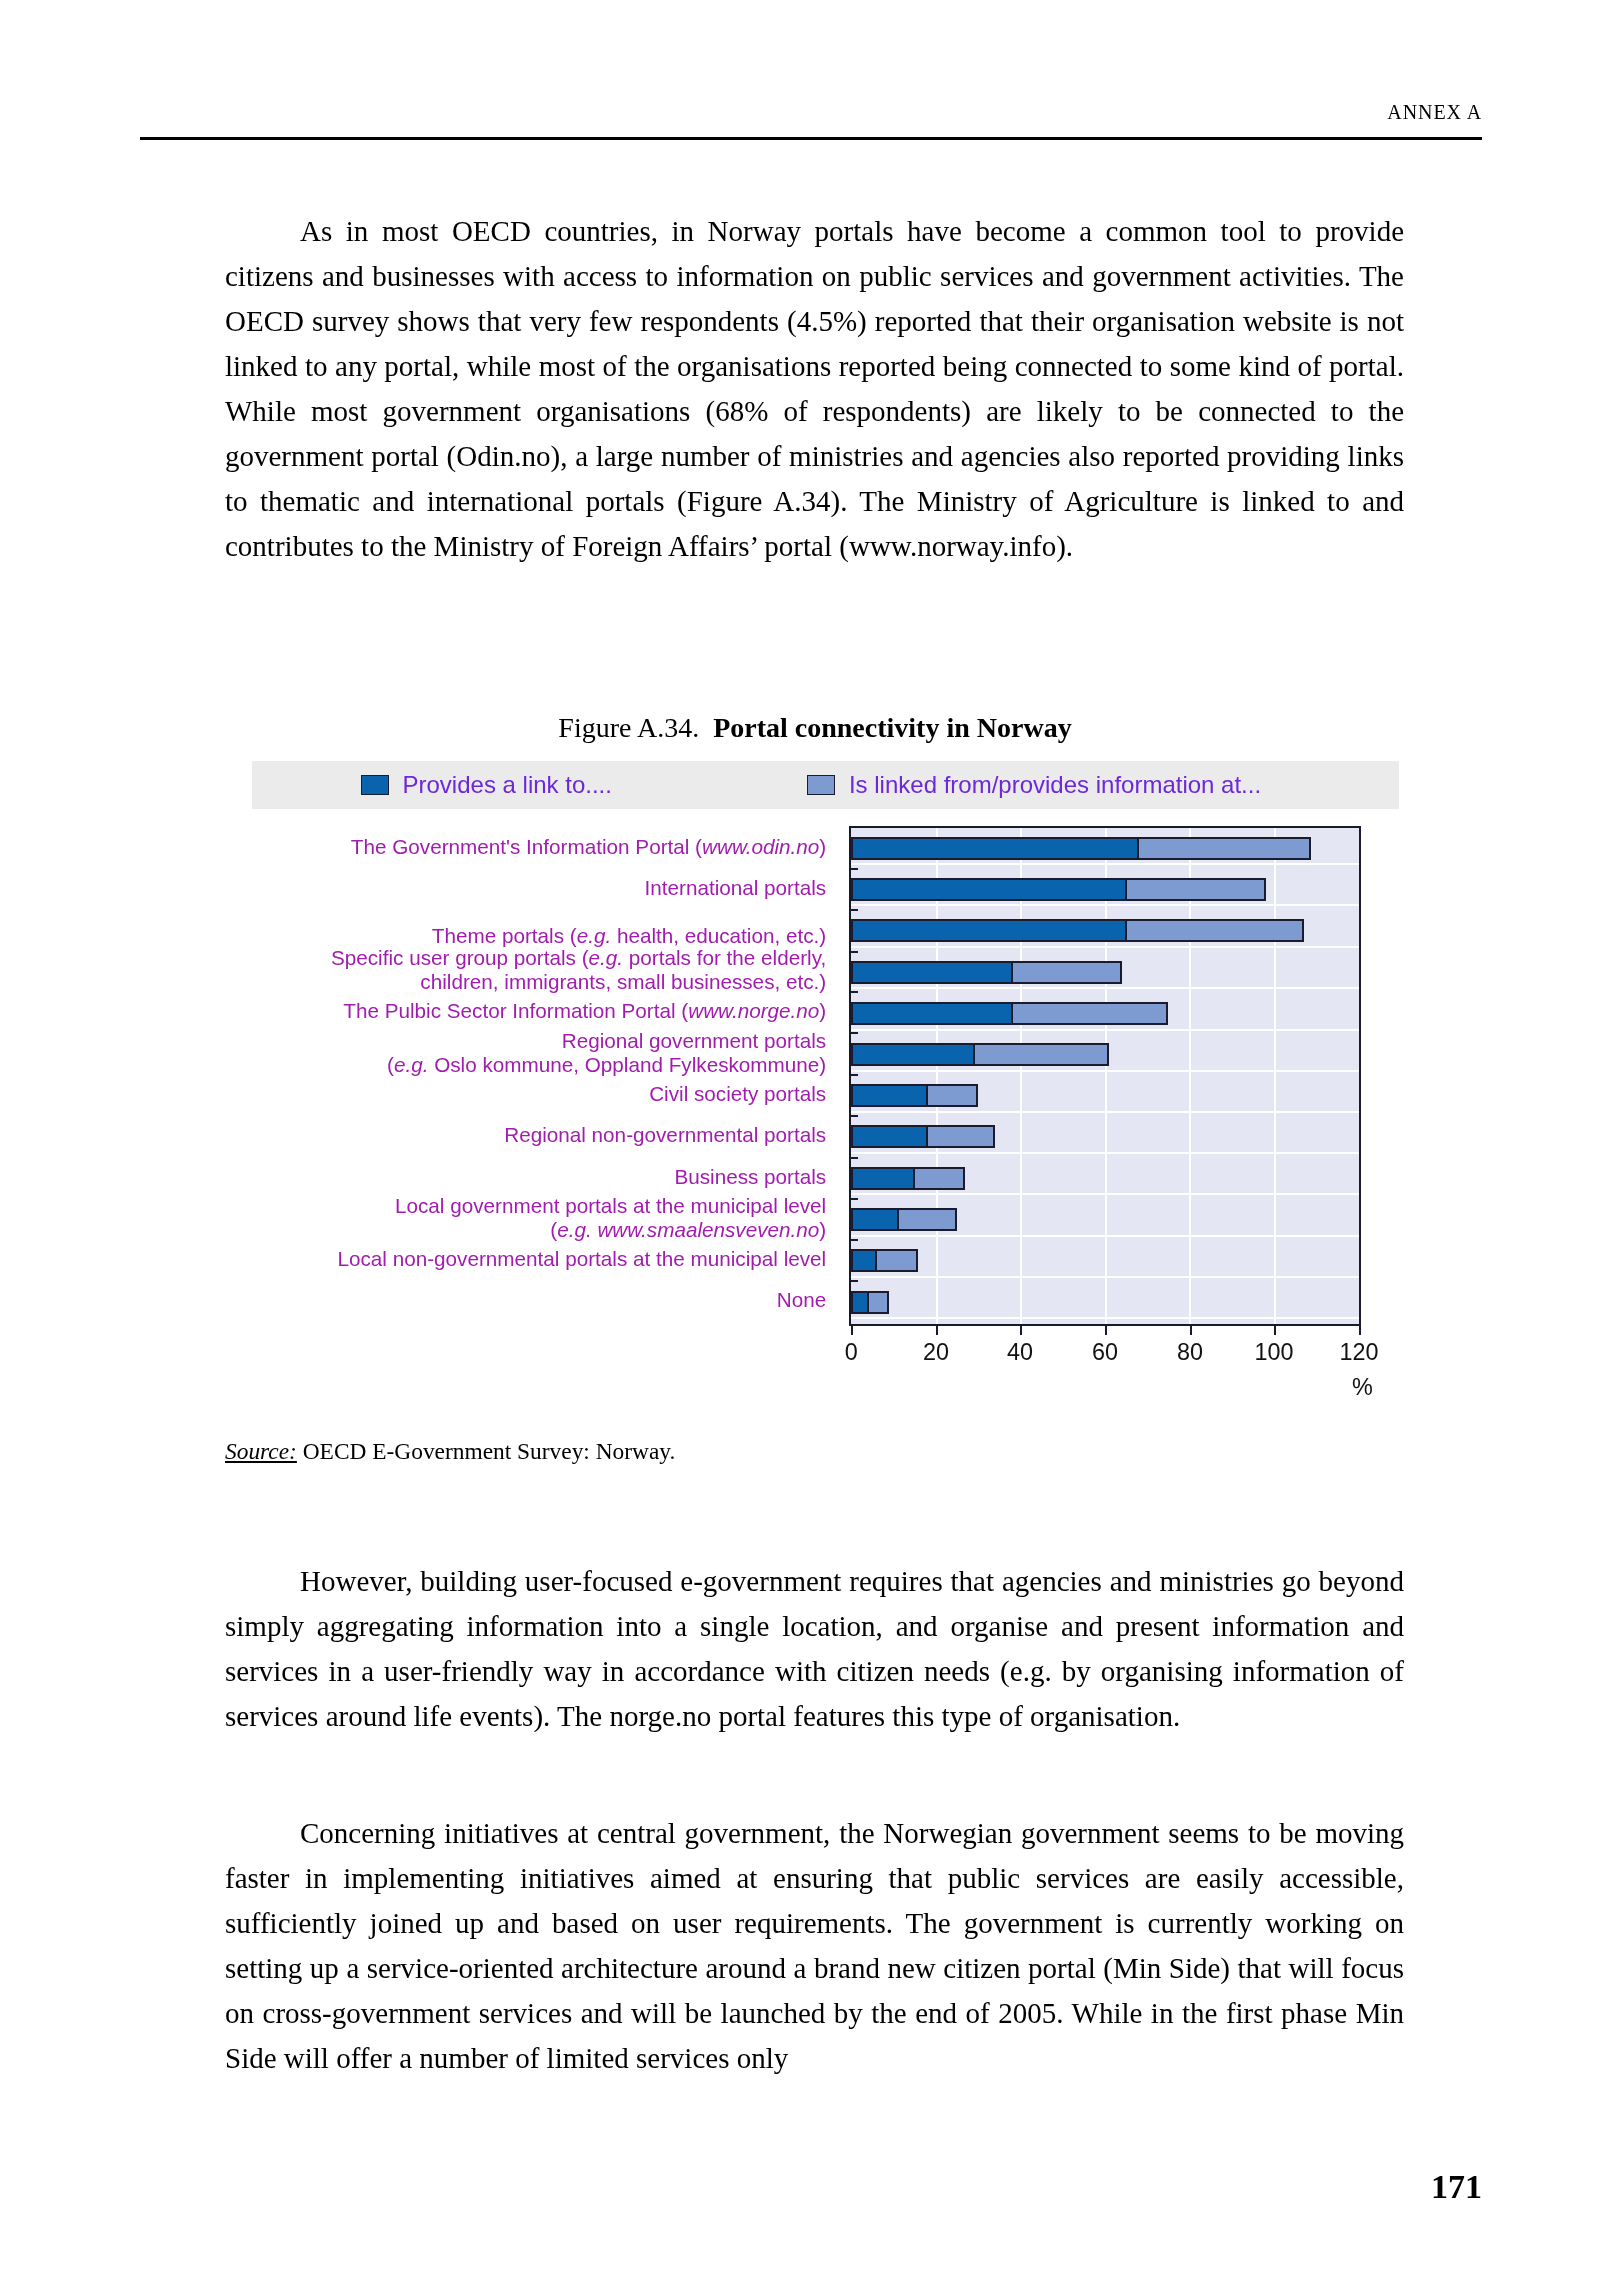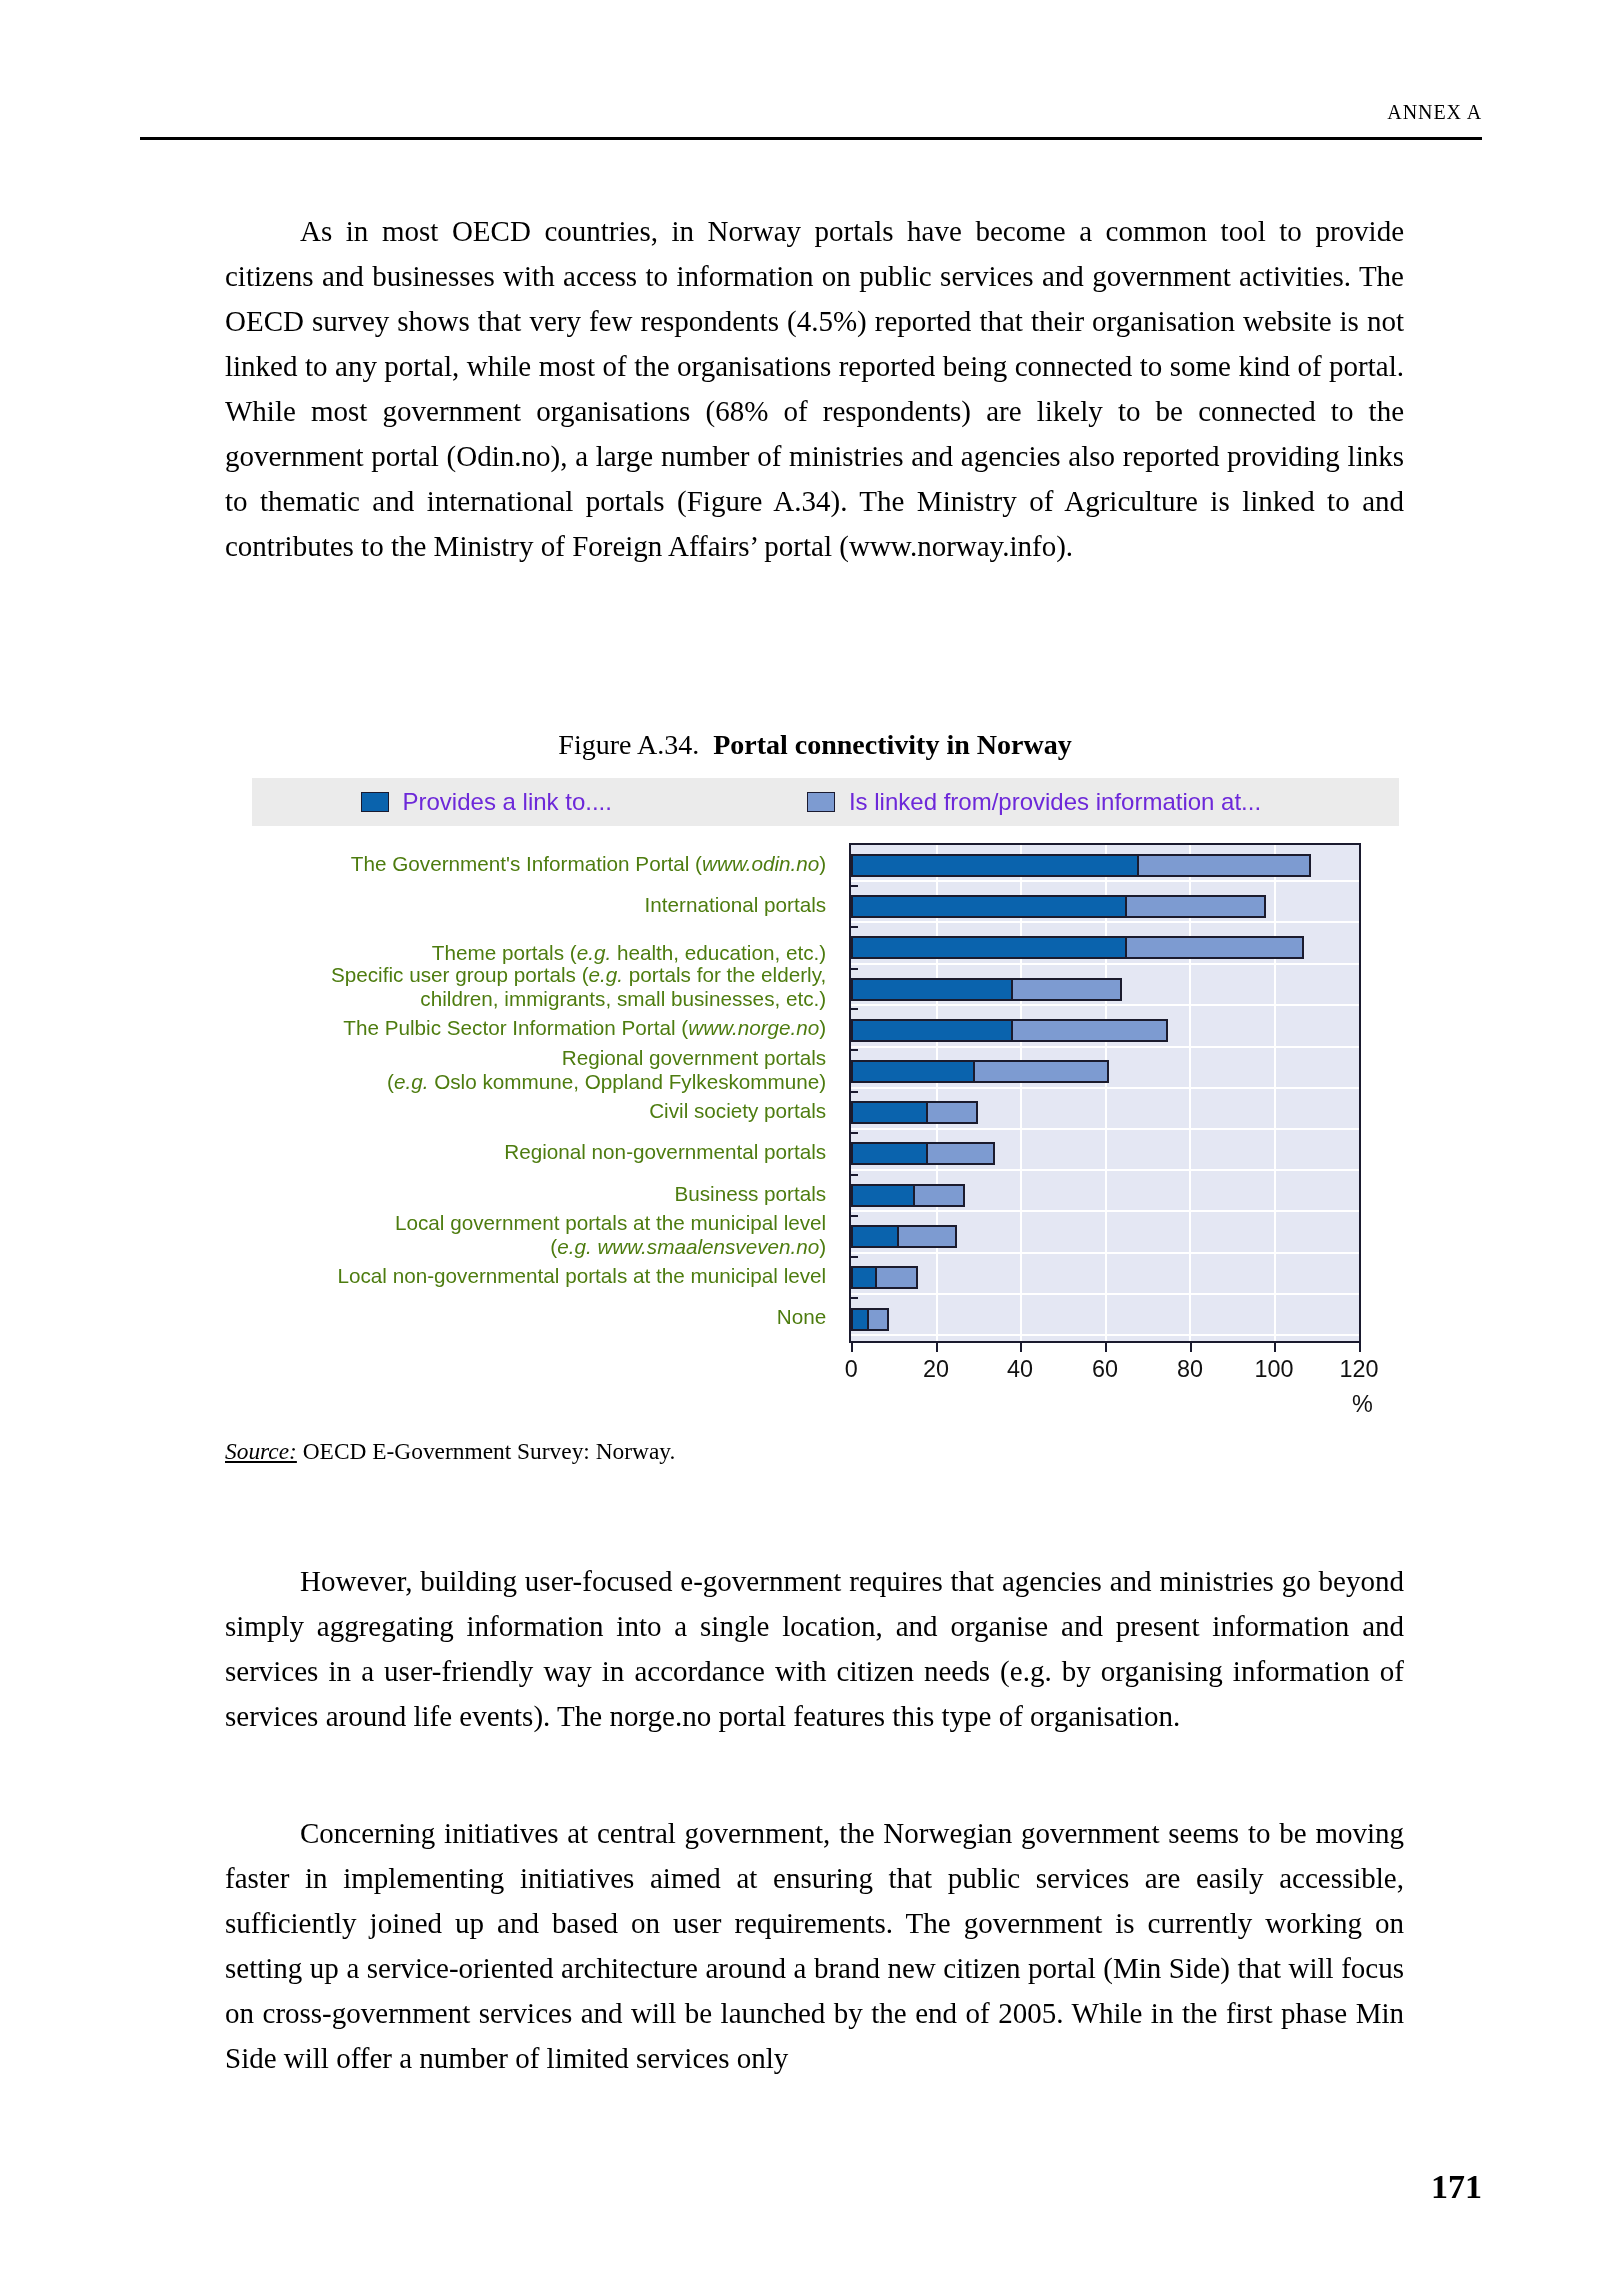--- a/index.html
+++ b/index.html
@@ -54,21 +54,20 @@
   #para-1 { position: absolute; left: 225px; top: 209px; width: 1179px; }
   #para-2 { position: absolute; left: 225px; top: 1559px; width: 1179px; }
   #para-3 { position: absolute; left: 225px; top: 1811px; width: 1179px; }
 
   
   .figure {
     position: absolute;
     left: 225px;
     top: 712px;
     width: 1180px;
-    margin-top: 17px;
   }
   .fig-title {
     text-align: center;
     font-size: 28px;
     font-family: "Liberation Serif", serif;
     margin-bottom: 17px;
   }
   .fig-title .bold { font-weight: bold; }
 
   .legend {
@@ -111,21 +110,21 @@
     width: 609px;
     height: 500px;
   }
   .cat-label {
     position: absolute;
     right: 7.8px;
     text-align: right;
     font-family: "Liberation Sans Narrow", "Liberation Sans", sans-serif;
     font-size: 20.7px;
     line-height: 24px;
-    color: #4d7c0f;
+    color: #a21caf;
     white-space: nowrap;
   }
 
   .plot {
     position: absolute;
     left: 624px;
     top: 0;
     width: 512px;
     height: 500px;
     background: #e4e7f3;

